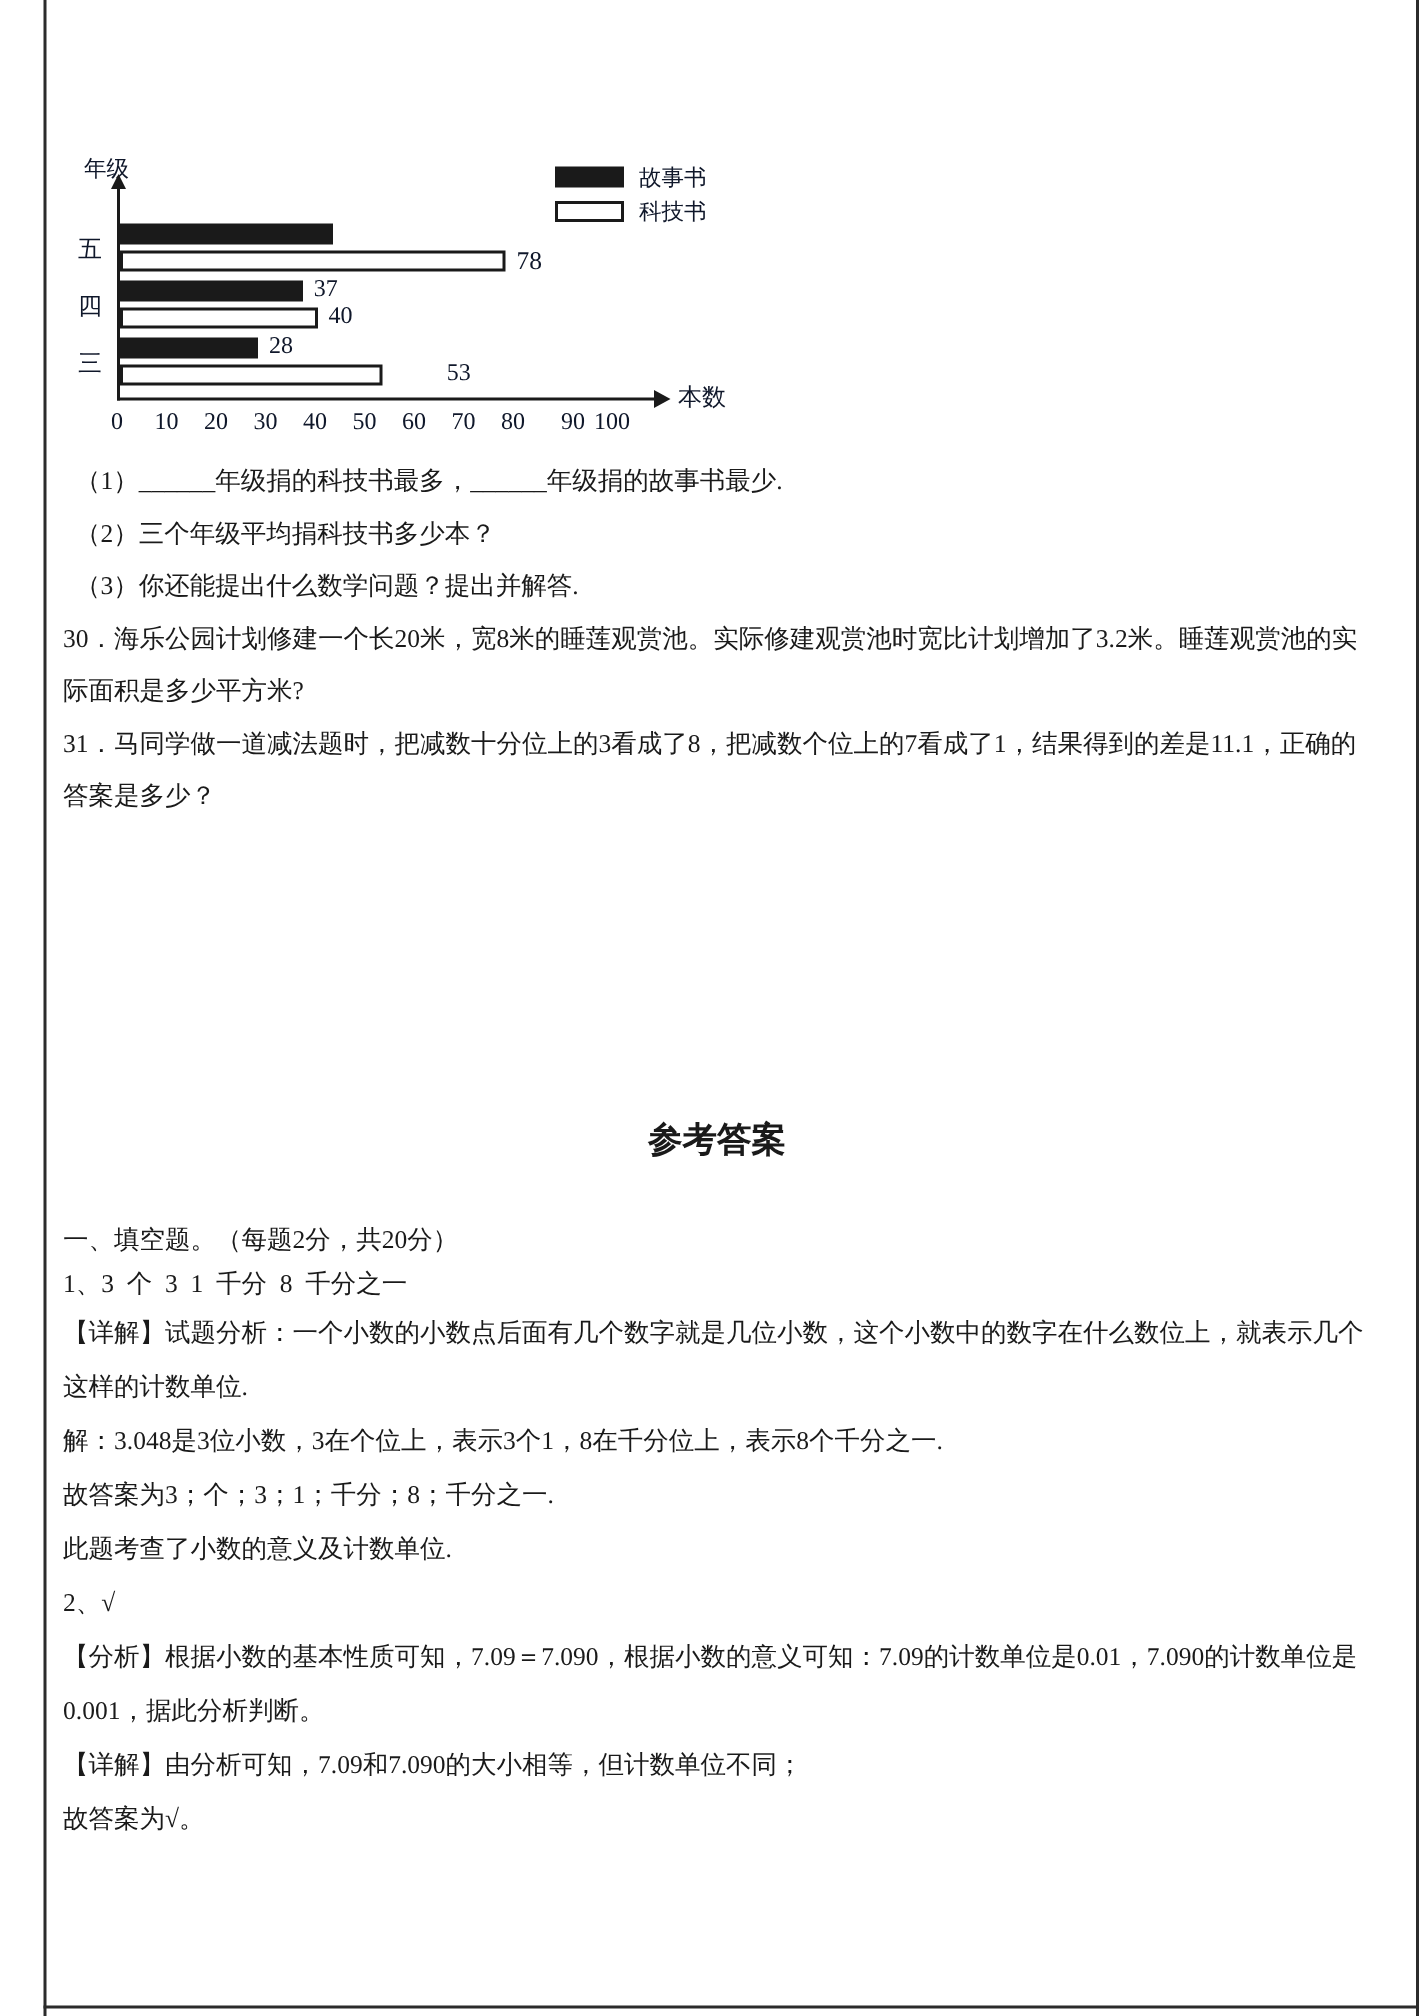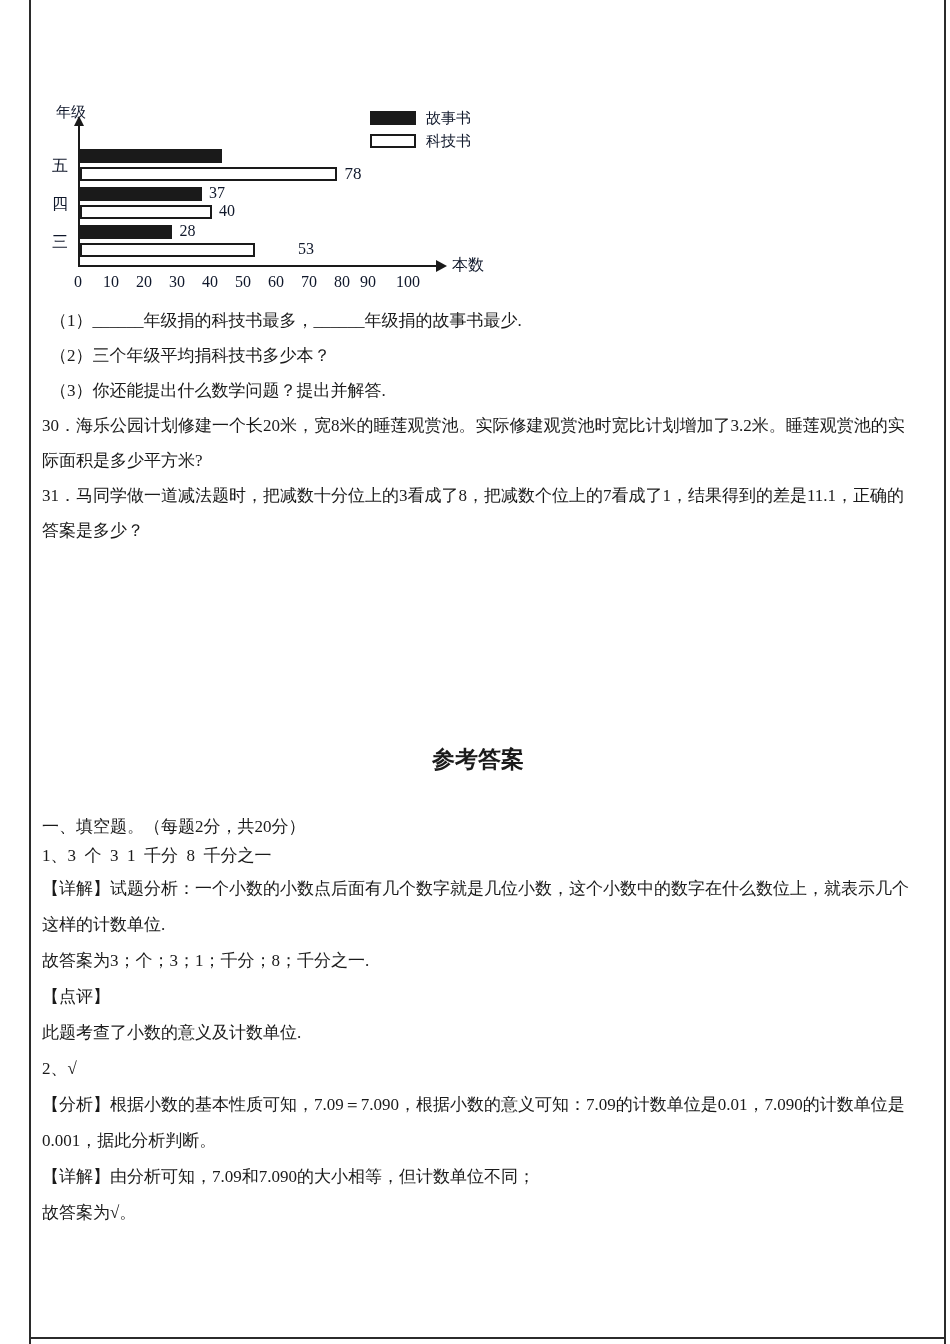--- a/index.html
+++ b/index.html
@@ -53,21 +53,21 @@
       <div class="chart-text" style="left: 412px; top: 152px; font-size: 16px;">本数</div>
       <div class="chart-text" style="left: 23px; top: 170px; width: 30px; text-align: center; font-size: 16px;">0</div>
       <div class="chart-text" style="left: 56px; top: 170px; width: 30px; text-align: center; font-size: 16px;">10</div>
       <div class="chart-text" style="left: 89px; top: 170px; width: 30px; text-align: center; font-size: 16px;">20</div>
       <div class="chart-text" style="left: 122px; top: 170px; width: 30px; text-align: center; font-size: 16px;">30</div>
       <div class="chart-text" style="left: 155px; top: 170px; width: 30px; text-align: center; font-size: 16px;">40</div>
       <div class="chart-text" style="left: 188px; top: 170px; width: 30px; text-align: center; font-size: 16px;">50</div>
       <div class="chart-text" style="left: 221px; top: 170px; width: 30px; text-align: center; font-size: 16px;">60</div>
       <div class="chart-text" style="left: 254px; top: 170px; width: 30px; text-align: center; font-size: 16px;">70</div>
       <div class="chart-text" style="left: 287px; top: 170px; width: 30px; text-align: center; font-size: 16px;">80</div>
-      <div class="chart-text" style="left: 320px; top: 170px; width: 30px; text-align: left; font-size: 16px;">90</div>
+      <div class="chart-text" style="left: 320px; top: 170px; width: 30px; text-align: right; font-size: 16px;">90</div>
       <div class="chart-text" style="left: 353px; top: 170px; width: 30px; text-align: center; font-size: 16px;">100</div>
       <div class="chart-text" style="left: 12px; top: 53px; font-size: 16px;">五</div>
       <div class="bar-filled" style="left: 40px; top: 46px; width: 141.9px; height: 14px;"></div>
       <div class="chart-text" style="left: 188.9px; top: 43px; font-size: 16px; margin-top: 20px;">43</div>
       <div class="bar-outline" style="left: 40px; top: 64px; width: 257.4px; height: 14px;"></div>
       <div class="chart-text" style="left: 304.4px; top: 61px; font-size: 17px;">78</div>
       <div class="chart-text" style="left: 12px; top: 91px; font-size: 16px;">四</div>
       <div class="bar-filled" style="left: 40px; top: 84px; width: 122.1px; height: 14px;"></div>
       <div class="chart-text" style="left: 169.1px; top: 81px; font-size: 16px;">37</div>
       <div class="bar-outline" style="left: 40px; top: 102px; width: 132px; height: 14px;"></div>
@@ -89,21 +89,21 @@
     <p class="sub">（3）你还能提出什么数学问题？提出并解答.</p>
     <p>30．海乐公园计划修建一个长20米，宽8米的睡莲观赏池。实际修建观赏池时宽比计划增加了3.2米。睡莲观赏池的实际面积是多少平方米?</p>
     <p>31．马同学做一道减法题时，把减数十分位上的3看成了8，把减数个位上的7看成了1，结果得到的差是11.1，正确的答案是多少？</p>
   </div>
 
   <div class="answers">
     <h2 class="answers-title">参考答案</h2>
     <p class="tight">一、填空题。（每题2分，共20分）</p>
     <p class="vals">1、3  个  3  1  千分  8  千分之一</p>
     <p>【详解】试题分析：一个小数的小数点后面有几个数字就是几位小数，这个小数中的数字在什么数位上，就表示几个这样的计数单位.</p>
+    <p>解：3.048是3位小数，3在个位上，表示3个1，8在千分位上，表示8个千分之一.</p>
     <p>故答案为3；个；3；1；千分；8；千分之一.</p>
-    <p>【点评】</p>
     <p>此题考查了小数的意义及计数单位.</p>
     <p>2、√</p>
     <p>【分析】根据小数的基本性质可知，7.09＝7.090，根据小数的意义可知：7.09的计数单位是0.01，7.090的计数单位是0.001，据此分析判断。</p>
     <p>【详解】由分析可知，7.09和7.090的大小相等，但计数单位不同；</p>
     <p>故答案为√。</p>
   </div>
 </div>
 
 </body></html>

